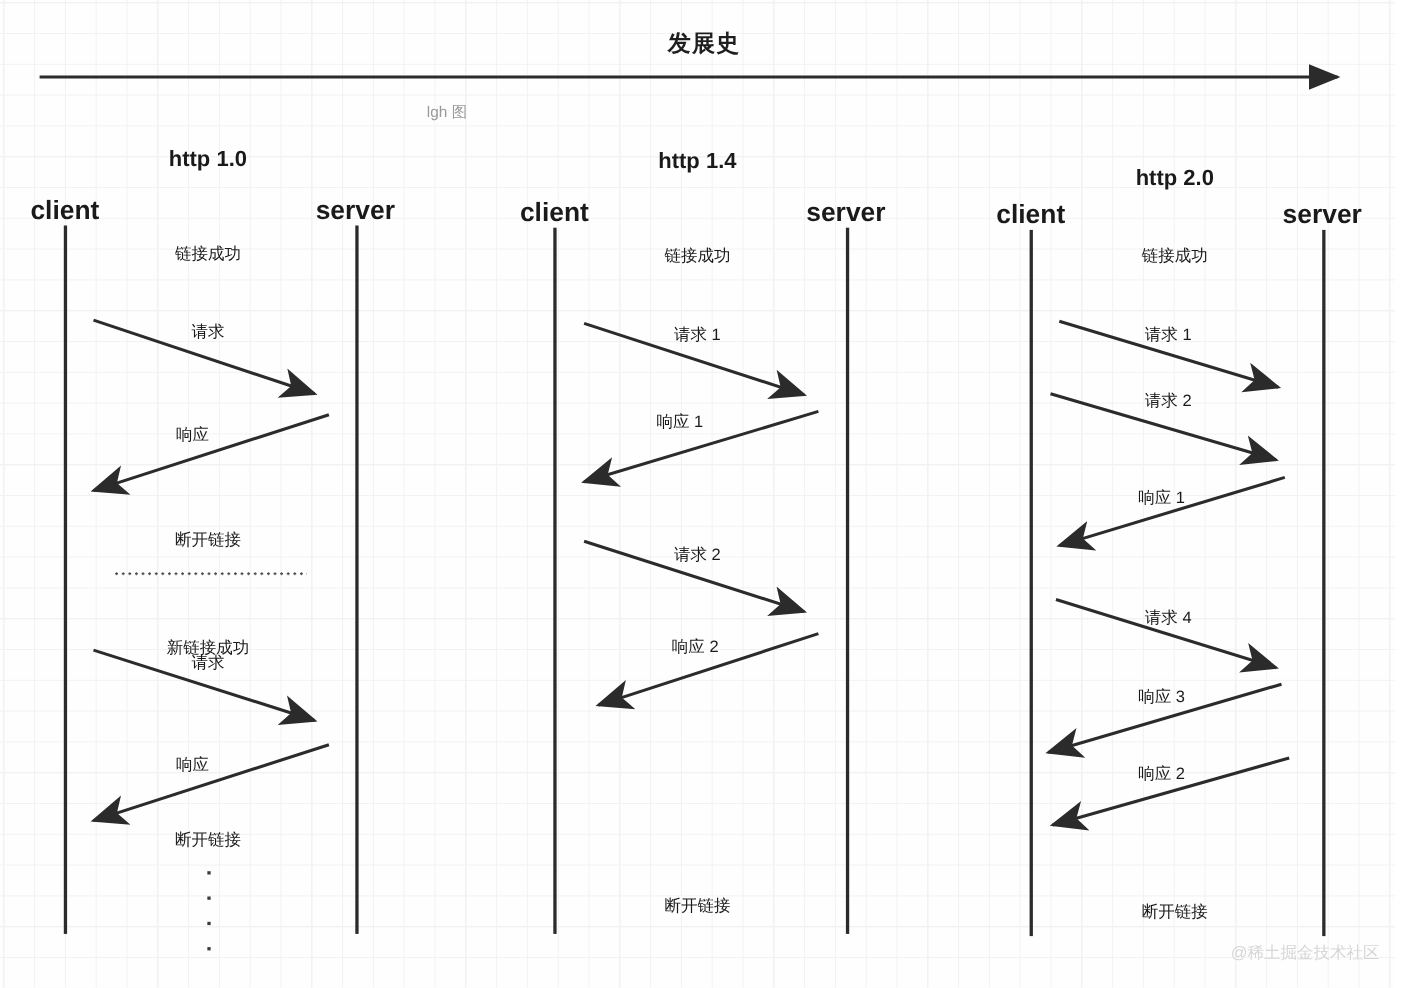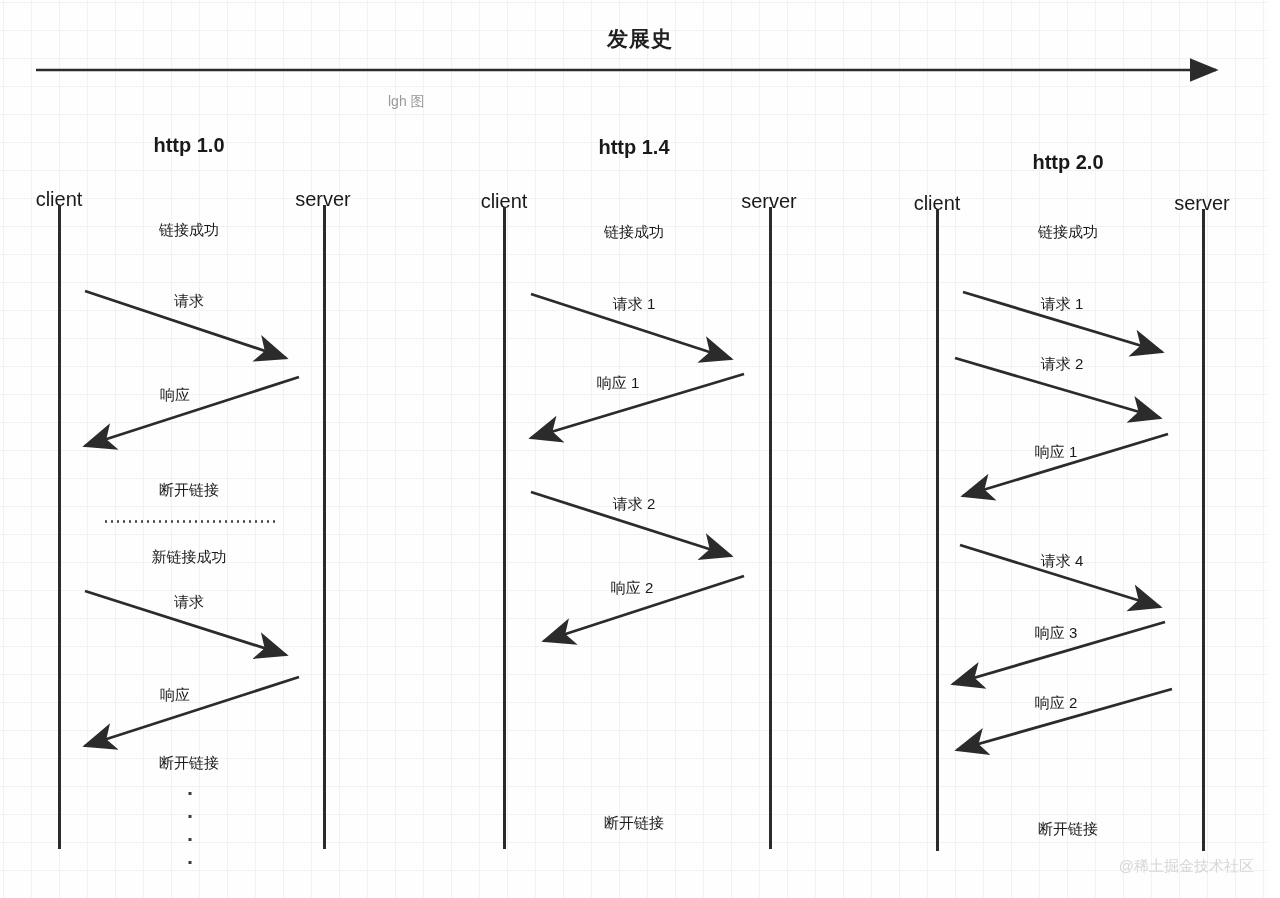--- a/index.html
+++ b/index.html
@@ -56,26 +56,25 @@
     font-size: 20px;
     font-weight: bold;
     color: #1a1a1a;
     text-align: center;
     white-space: nowrap;
     transform: translateX(-50%);
   }
 
   .actor-label {
     position: absolute;
-    font-size: 20px;
-    font-weight: normal;
+    font-size: 24px;
+    font-weight: bold;
     color: #1a1a1a;
     white-space: nowrap;
     transform: translateX(-50%);
-    margin-top: 10px;
   }
 
   .lifeline {
     position: absolute;
     width: 3px;
     background: #2b2b2b;
   }
 
   .msg-label {
     position: absolute;
@@ -149,21 +148,21 @@
   <div class="actor-label" style="left:59px; top:178px;">client</div>
   <div class="actor-label" style="left:323px; top:178px;">server</div>
   <div class="lifeline" style="left:58px; top:205px; height:644px;"></div>
   <div class="lifeline" style="left:323px; top:205px; height:644px;"></div>
 
   <div class="msg-label" style="left:189px; top:221px;">链接成功</div>
   <div class="msg-label" style="left:189px; top:292px;">请求</div>
   <div class="msg-label" style="left:175px; top:386px;">响应</div>
   <div class="msg-label" style="left:189px; top:481px;">断开链接</div>
   <div class="dot-sep" style="left:103px; top:520px; width:176px;"></div>
-  <div class="msg-label" style="left:189px; top:548px;">新链接成功</div>
+  <div class="msg-label" style="left:189px; top:580px;">新链接成功</div>
   <div class="msg-label" style="left:189px; top:593px;">请求</div>
   <div class="msg-label" style="left:175px; top:686px;">响应</div>
   <div class="msg-label" style="left:189px; top:754px;">断开链接</div>
   <div class="vdots" style="left:190px; top:792px;">
     <span></span>
       <span></span>
       <span></span>
       <span></span>
   </div>
 

